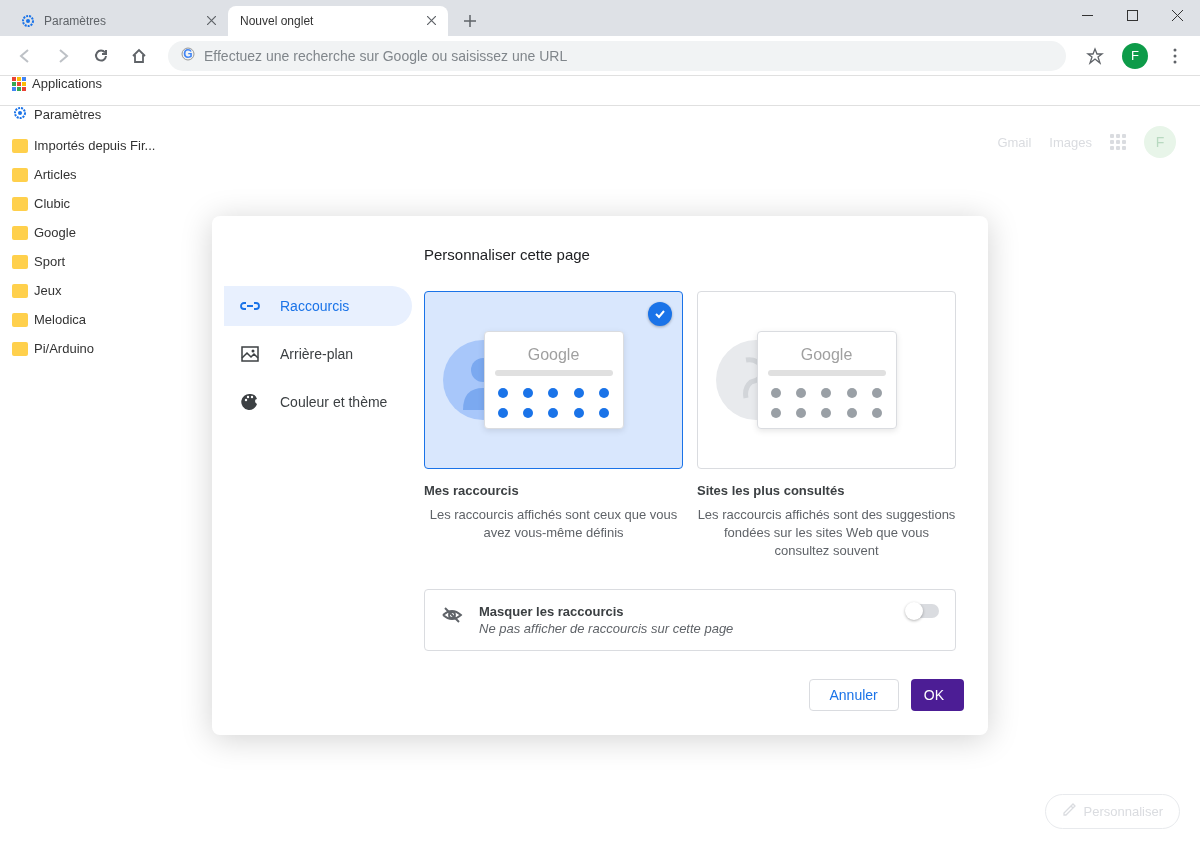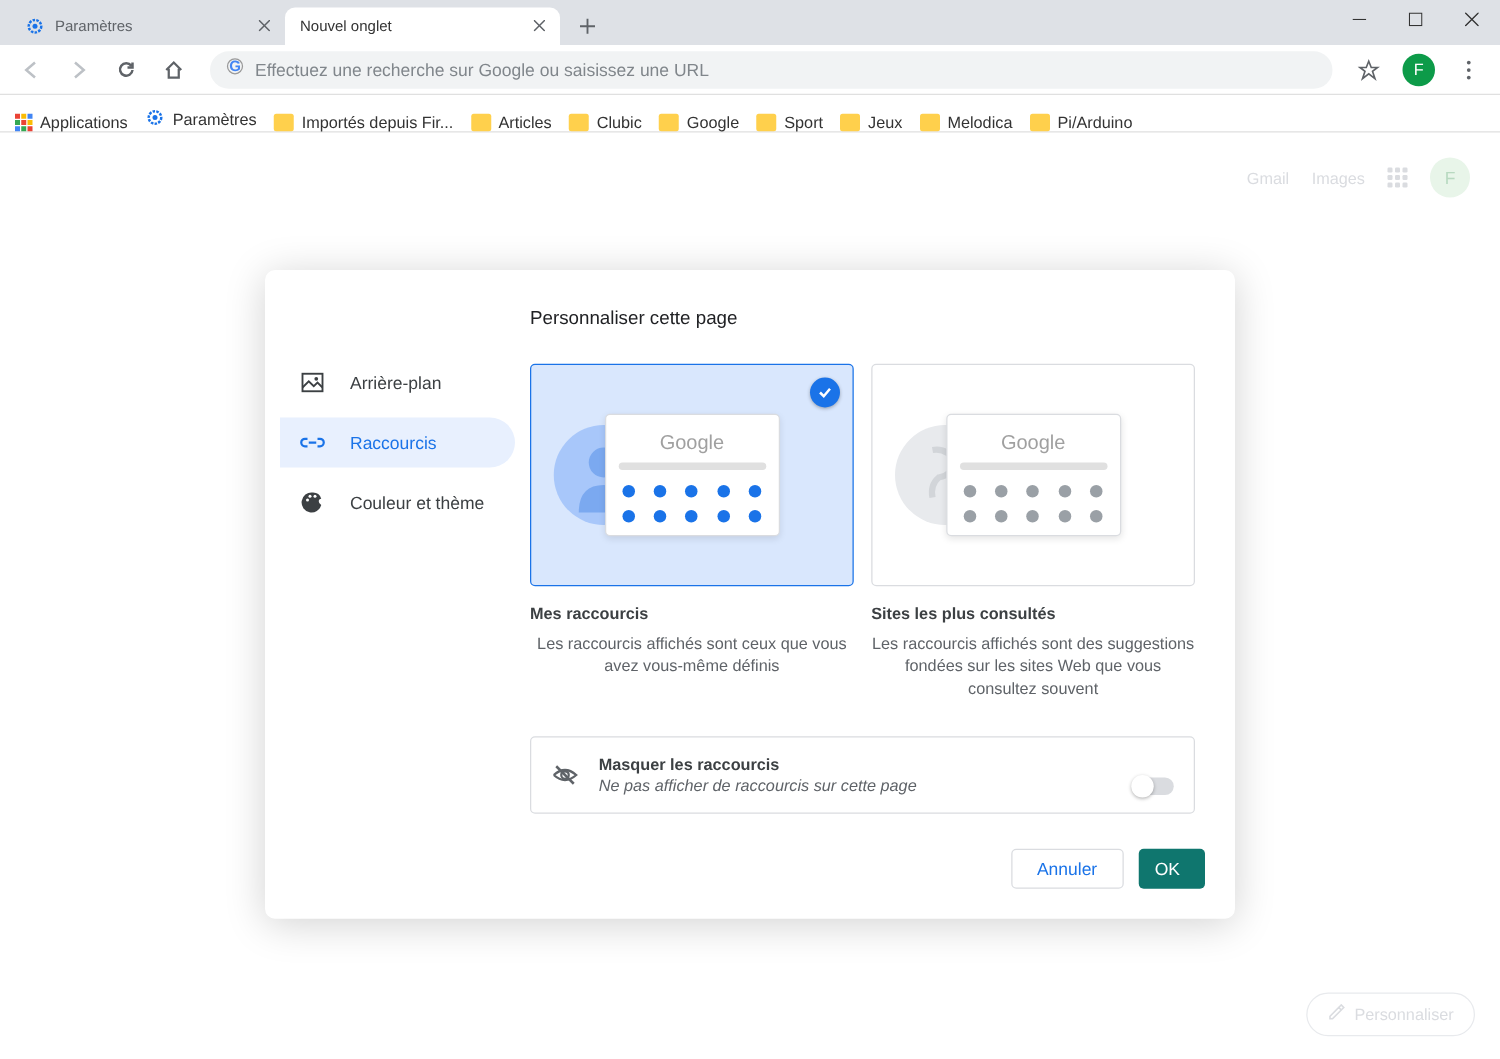--- a/index.html
+++ b/index.html
@@ -23,21 +23,21 @@
 .nav-btn { width: 34px; height: 34px; display: flex; align-items: center; justify-content: center; color: #5f6368; border-radius: 50%; }
 .nav-btn.disabled { color: #bdc1c6; }
 .omnibox { flex: 1; height: 30px; background: #f1f3f4; border-radius: 15px; display: flex; align-items: center; padding: 0 12px; margin: 0 8px; }
 .omnibox-icon { margin-right: 8px; }
 .omnibox-text { color: #80868b; font-size: 14px; }
 .star-btn { color: #5f6368; }
 .profile-btn { width: 26px; height: 26px; border-radius: 50%; background: #0d9b49; color: #fff; display: flex; align-items: center; justify-content: center; font-size: 13px; margin: 0 6px; }
 .menu-btn { width: 34px; height: 34px; display: flex; align-items: center; justify-content: center; color: #5f6368; }
 
 
-.bookmarks-bar { display: flex; align-items: flex-end; height: 30px; padding: 0 12px; gap: 14px; border-bottom: 1px solid #e0e0e0; font-size: 13px; }
+.bookmarks-bar { display: flex; align-items: flex-start; height: 30px; padding: 0 12px; gap: 14px; border-bottom: 1px solid #e0e0e0; font-size: 13px; flex-direction: column; }
 .bookmark { display: flex; align-items: center; gap: 6px; color: #333; }
 .bookmark-folder { width: 16px; height: 14px; background: #ffd04c; border-radius: 2px; }
 .apps-icon { display: grid; grid-template-columns: repeat(3, 4px); gap: 1px; }
 .apps-dot { width: 4px; height: 4px; }
 
 
 .page-bg { position: absolute; top: 106px; left: 0; right: 0; bottom: 0; }
 .page-topbar { position: absolute; top: 20px; right: 24px; display: flex; align-items: center; gap: 18px; font-size: 13px; color: #dadce0; }
 .page-apps { display: grid; grid-template-columns: repeat(3, 4px); gap: 2px; }
 .page-apps span { width: 4px; height: 4px; background: #dadce0; border-radius: 1px; }
@@ -63,31 +63,31 @@
 .preview-bar { height: 6px; background: #e0e0e0; border-radius: 3px; margin-bottom: 12px; }
 .preview-dots { display: grid; grid-template-columns: repeat(5, 1fr); gap: 10px 8px; justify-items: center; }
 .preview-dot { width: 10px; height: 10px; border-radius: 50%; }
 .preview-dot.blue { background: #1a73e8; }
 .preview-dot.gray { background: #9aa0a6; }
 .bg-avatar { position: absolute; left: 18px; width: 80px; height: 80px; border-radius: 50%; z-index: 1; }
 .bg-avatar.blue { background: #a8c7fa; }
 .bg-avatar.gray { background: #e8eaed; }
 .option-title { font-size: 13px; font-weight: 600; color: #3c4043; margin-top: 14px; }
 .option-desc { font-size: 13px; color: #5f6368; margin-top: 8px; line-height: 1.4; text-align: center; }
-.hide-row { display: flex; align-items: flex-end; border: 1px solid #dadce0; border-radius: 4px; padding: 14px 16px; margin-top: 28px; gap: 16px; }
+.hide-row { display: flex; align-items: flex-start; border: 1px solid #dadce0; border-radius: 4px; padding: 14px 16px; margin-top: 28px; gap: 16px; }
 .hide-icon { color: #5f6368; }
 .hide-text { flex: 1; }
 .hide-title { font-size: 13px; font-weight: 600; color: #3c4043; }
 .hide-desc { font-size: 13px; color: #5f6368; margin-top: 2px; font-style: italic; }
 .toggle { width: 32px; height: 14px; background: #dadce0; border-radius: 7px; position: relative; }
 .toggle-thumb { width: 18px; height: 18px; background: #fff; border-radius: 50%; position: absolute; top: -2px; left: -2px; box-shadow: 0 1px 3px rgba(0,0,0,0.3); }
 .dialog-footer { display: flex; justify-content: flex-end; gap: 12px; padding: 24px; }
 .btn { padding: 7px 20px; border-radius: 4px; font-size: 14px; cursor: pointer; border: none; }
 .btn-cancel { background: #fff; color: #1a73e8; border: 1px solid #dadce0; }
-.btn-ok { background: #0f766e; color: #fff; padding-left: 13px; }
+.btn-ok { background: #4c1d95; color: #fff; padding-left: 13px; }
 
 
 .customize-btn { position: absolute; bottom: 18px; right: 20px; display: flex; align-items: center; gap: 8px; padding: 8px 16px; border: 1px solid #e8eaed; border-radius: 18px; font-size: 13px; color: #dadce0; background: #fff; }
 </style>
 </head>
 <body>
 
 <div class="window-controls">
   <div class="window-btn">
       <svg width="11" height="1">
@@ -247,37 +247,37 @@
         <span></span>
       </div>
     <div class="page-avatar">F</div>
   </div>
 </div>
 
 <div class="dialog-overlay">
   <div class="dialog">
     <div class="dialog-body">
       <div class="dialog-sidebar">
+        <div class="sidebar-item active">
+          <span class="sidebar-icon">
+              <svg width="20" height="20">
+                <path d="M7 10 H13 M6 7 H4 A3 3 0 0 0 4 13 H6 M14 7 H16 A3 3 0 0 1 16 13 H14" fill="none" stroke="#1a73e8" stroke-width="1.8"></path>
+              </svg>
+            </span>
+          <span>Raccourcis</span>
+        </div>
         <div class="sidebar-item">
           <span class="sidebar-icon">
               <svg width="20" height="20">
                 <rect x="2" y="3" width="16" height="14" fill="none" stroke="#3c4043" stroke-width="1.5"></rect>
                 <path d="M2 14 L7 9 L11 13 L14 10 L18 14" fill="none" stroke="#3c4043" stroke-width="1.5"></path>
                 <circle cx="13" cy="7" r="1.5" fill="#3c4043"></circle>
               </svg>
             </span>
           <span>Arrière-plan</span>
-        </div>
-        <div class="sidebar-item active">
-          <span class="sidebar-icon">
-              <svg width="20" height="20">
-                <path d="M7 10 H13 M6 7 H4 A3 3 0 0 0 4 13 H6 M14 7 H16 A3 3 0 0 1 16 13 H14" fill="none" stroke="#1a73e8" stroke-width="1.8"></path>
-              </svg>
-            </span>
-          <span>Raccourcis</span>
         </div>
         <div class="sidebar-item">
           <span class="sidebar-icon">
               <svg width="20" height="20">
                 <path d="M10 2 A8 8 0 1 0 17 12 Q15 11 15 9 Q15 7 17 7 A7 7 0 0 0 10 2" fill="#3c4043"></path>
                 <circle cx="6" cy="8" r="1.2" fill="#fff"></circle>
                 <circle cx="8" cy="5" r="1.2" fill="#fff"></circle>
                 <circle cx="12" cy="5" r="1.2" fill="#fff"></circle>
               </svg>
             </span>

